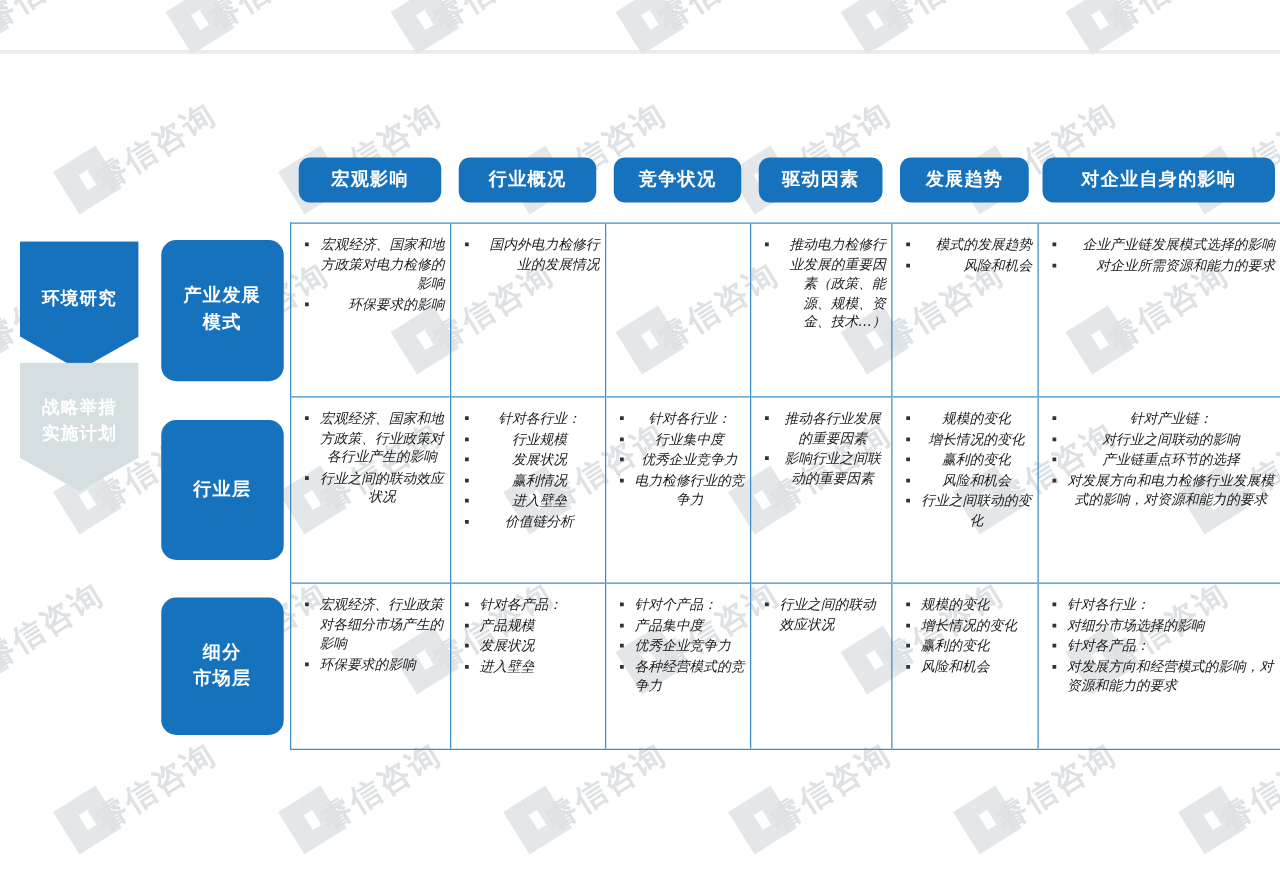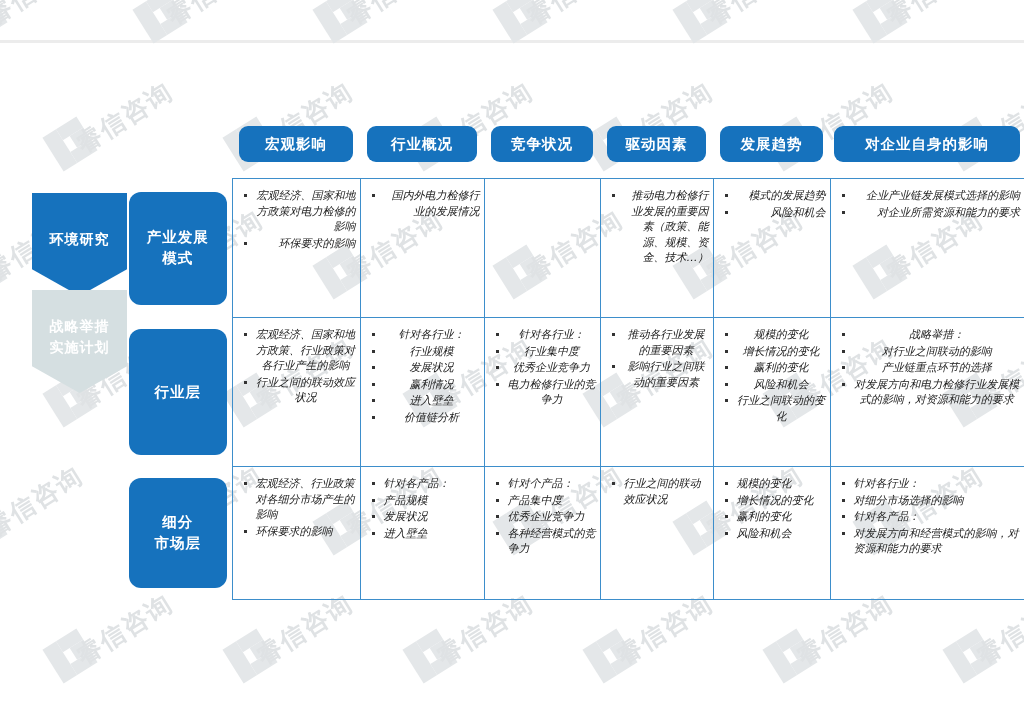--- a/index.html
+++ b/index.html
@@ -71,21 +71,21 @@
     top: 40px;
     width: 1024px;
     height: 3px;
     background: #ececec;
     z-index: 2;
   }
 
   
   #pipeline {
     position: absolute;
-    left: 32px;
+    left: 16px;
     top: 193px;
     width: 95px;
     z-index: 10;
   }
   .chevron {
     position: relative;
     width: 95px;
     height: 103px;
     margin-bottom: -6px;
     display: flex;
@@ -164,21 +164,21 @@
     border-radius: 12px;
     color: #ffffff;
     font-size: 14.5px;
     font-weight: bold;
     letter-spacing: 1px;
     text-align: center;
     line-height: 21px;
     white-space: pre-line;
   }
   .rowlabel.h1 { height: 113px; }
-  .rowlabel.h2 { height: 126px; text-align: center; }
+  .rowlabel.h2 { height: 112px; text-align: center; }
   .rowlabel.h3 { height: 110px; }
 
   td.cell {
     border-left: 1.4px solid #3d8ecb;
     border-top: 1.4px solid #3d8ecb;
   }
   td.cell.last-col { border-right: 0; margin-left: 19px; }
   tr.r1 td.cell { height: 138px; text-align: right; }
   tr.r2 td.cell { height: 148px; text-align: center; }
   tr.r3 td.cell { height: 132px; }
@@ -656,21 +656,21 @@
               <ul class="bullets">
                 <li>规模的变化</li>
                 <li>增长情况的变化</li>
                 <li>赢利的变化</li>
                 <li>风险和机会</li>
                 <li>行业之间联动的变化</li>
               </ul>
             </td>
             <td class="cell last-col">
               <ul class="bullets">
-                <li>战略举措：</li>
+                <li>针对产业链：</li>
                 <li>对行业之间联动的影响</li>
                 <li>产业链重点环节的选择</li>
                 <li>对发展方向和电力检修行业发展模式的影响，对资源和能力的要求</li>
               </ul>
             </td>
           </tr>
           <tr class="body r3">
             <td class="rowlabel-cell">
               <div class="rowlabel h3">细分
 市场层</div>

